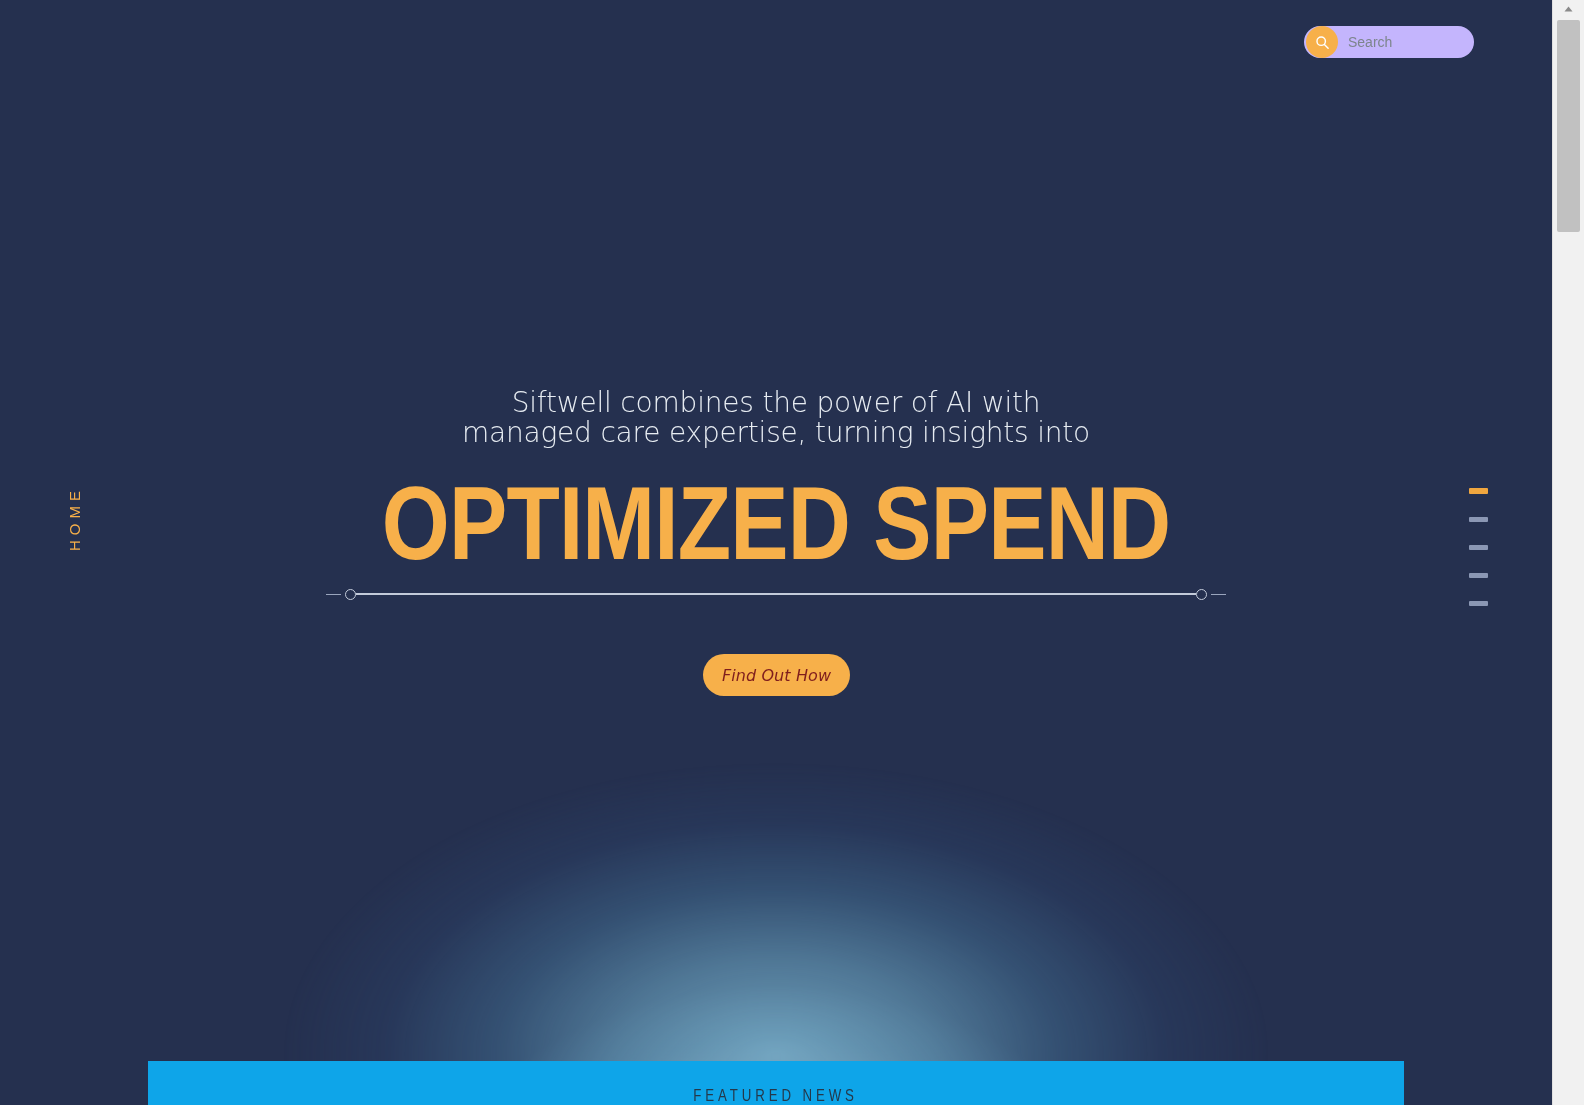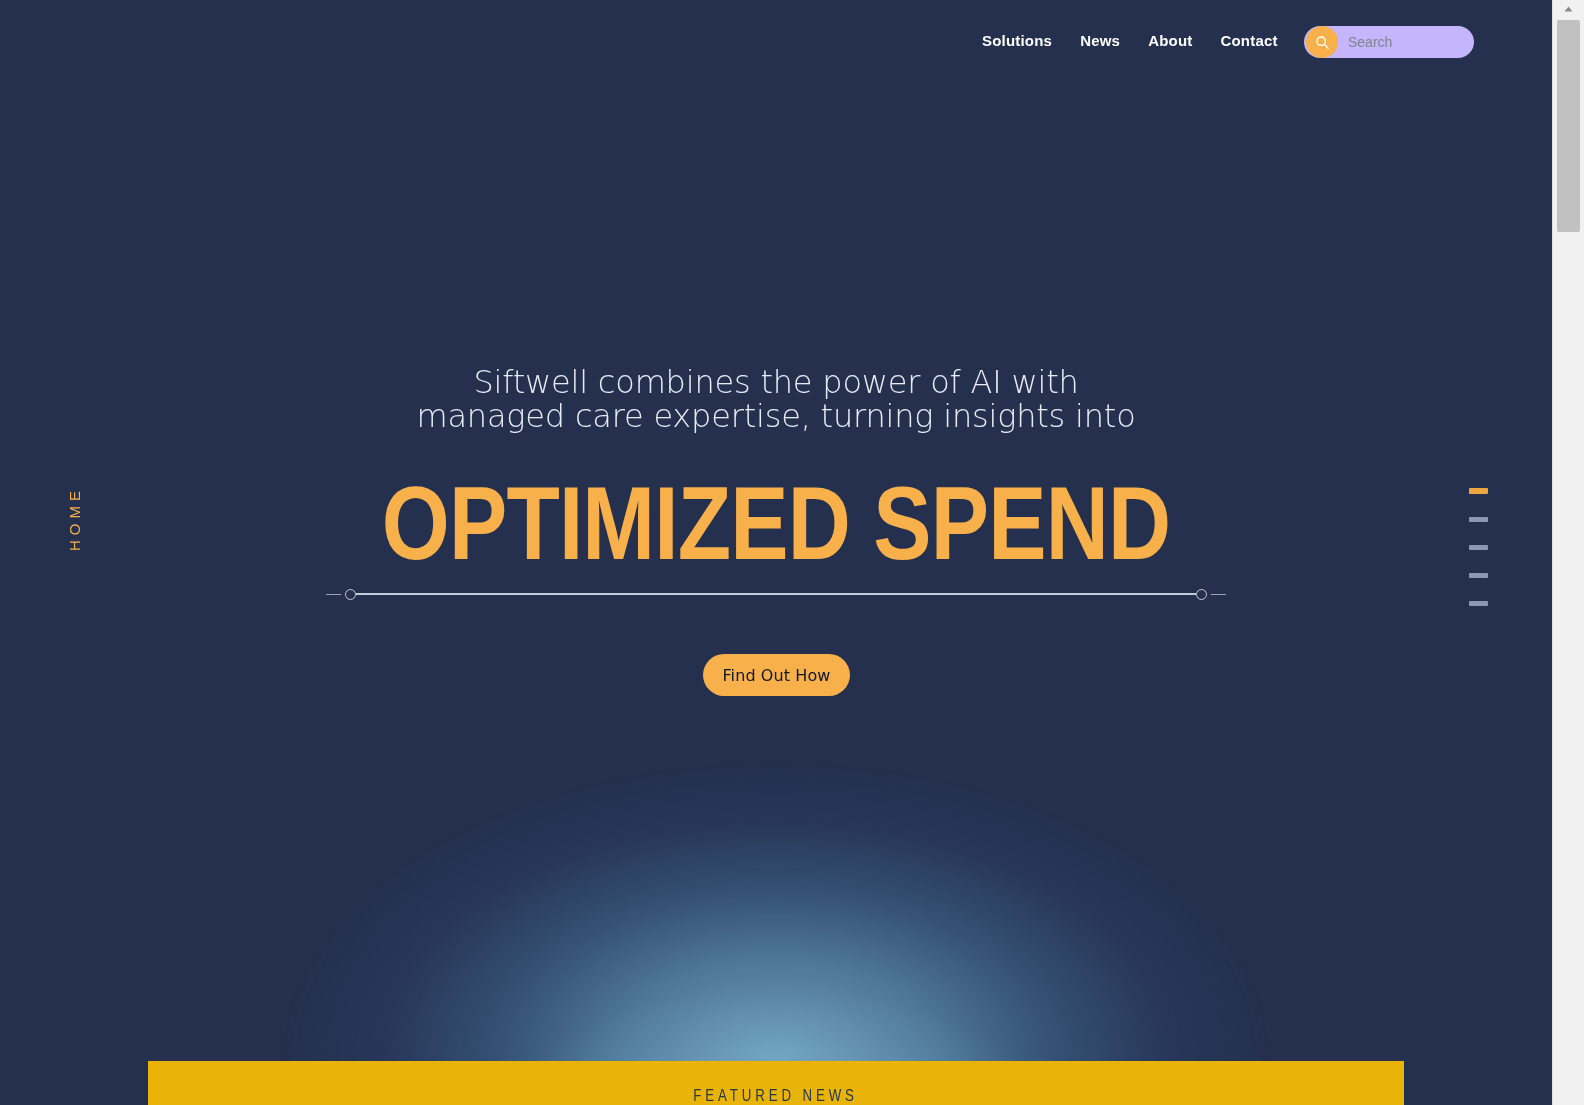--- a/index.html
+++ b/index.html
@@ -173,26 +173,26 @@
 
   
   #hero {
     position:absolute;
     left:0; top:0;
     width:1552px; height:1061px;
     z-index:20;
   }
   #hero-sub {
     position:absolute;
-    left:50%; top:366px;
+    left:50%; top:388px;
     width:1000px;
     margin-left:-500px;
     text-align:center;
     color:#e7ecf2;
-    font-size:32px;
+    font-size:28px;
     font-weight:300;
     line-height:1.06;
     letter-spacing:-0.2px;
     font-family:"DejaVu Sans", sans-serif;
   }
   #hero-title {
     position:absolute;
     left:50%; top:471px;
     width:1300px;
     margin-left:-650px;
@@ -240,34 +240,35 @@
 
   
   #cta-button {
     position:absolute;
     left:50%; top:654px;
     margin-left:-73px;
     width:147px; height:42px;
     border:none;
     border-radius:21px;
     background:#f7b04a;
-    color:#0f172a;
+    color:#7f1d1d;
     font-size:16px;
     font-weight:400;
     letter-spacing:0.1px;
     cursor:pointer;
     font-family:"DejaVu Sans", sans-serif;
+    font-style:italic;
   }
 
   
   #featured-news {
     position:absolute;
     left:148px; top:1061px;
     width:1256px; height:44px;
-    background:#eab308;
+    background:#0ea5e9;
     z-index:25;
     display:flex;
     align-items:flex-end;
     justify-content:center;
     overflow:hidden;
     text-align:center;
   }
   #featured-news-label {
     color:#25384a;
     font-size:17px;
@@ -311,26 +312,20 @@
 
 <div id="viewport">
 
   <div id="page">
 
     <div id="glow"></div>
 
     <div id="header">
 
 
-      <nav id="nav">
-        <a class="nav-link" href="#">Solutions</a>
-        <a class="nav-link" href="#">News</a>
-        <a class="nav-link" href="#">About</a>
-        <a class="nav-link" href="#">Contact</a>
-      </nav>
 
       <div id="search-wrap">
         <input id="search-input" type="text" placeholder="Search" style="">
         <button id="search-icon-btn">
           <svg width="15" height="15" viewBox="0 0 16 16">
             <circle cx="6.6" cy="6.6" r="4.5" fill="none" stroke="#ffffff" stroke-width="1.5"></circle>
             <line x1="10" y1="10.2" x2="14" y2="14.2" stroke="#ffffff" stroke-width="1.5" stroke-linecap="round"></line>
           </svg>
         </button>
       </div>

